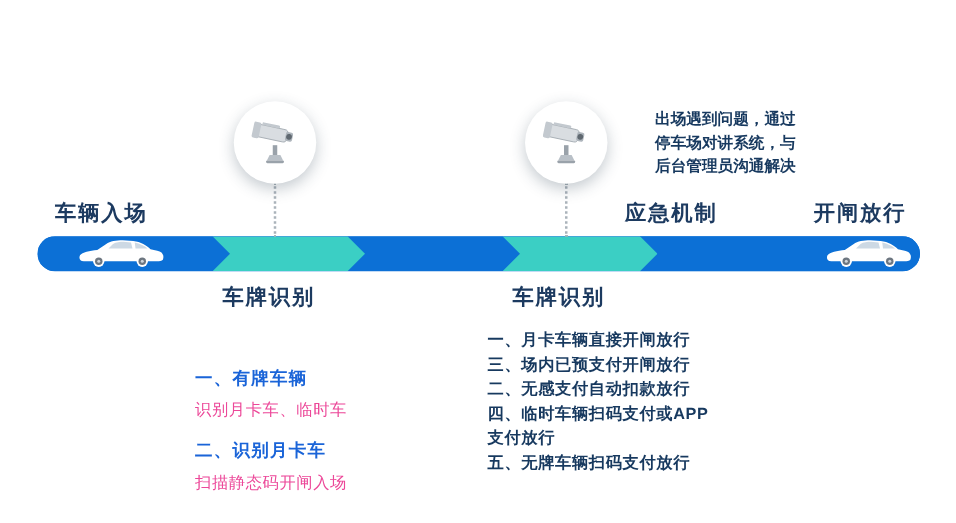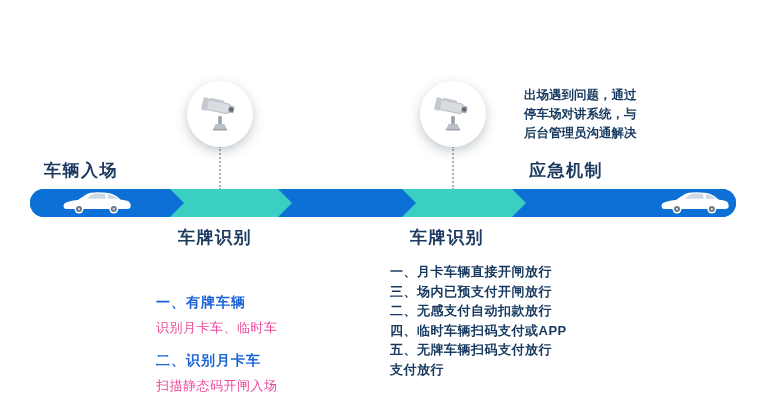--- a/index.html
+++ b/index.html
@@ -4,21 +4,21 @@
 <style>
   html,body{margin:0;padding:0;background:#fff;}
   .stage{
     position:relative;width:765px;height:418px;background:#ffffff;
     font-family:"Liberation Sans","DejaVu Sans",sans-serif;overflow:hidden;
   }
   
   .toplabel,.botlabel{
     position:absolute;font-size:17px;font-weight:bold;color:#1c3a60;letter-spacing:1.5px;white-space:nowrap;
   }
-  .tl1{left:44px;top:159px}.tl2{left:296px;top:159px}.tl3{left:529px;top:159px}.tl4{left:651px;top:159px}
+  .tl1{left:44px;top:159px}.tl2{left:296px;top:159px}.tl3{left:500px;top:159px}.tl4{left:651px;top:159px}
   .bl1{left:178px;top:226px}.bl2{left:410px;top:226px}
   
   .bar{
     position:absolute;left:30px;top:189px;width:706px;height:28px;border-radius:14px;
     overflow:hidden;background:#0c70d6;
   }
   .seg{position:absolute;top:0;height:100%;}
   .chev{clip-path:polygon(0 0,calc(100% - 14px) 0,100% 50%,calc(100% - 14px) 100%,0 100%);}
   .s1{left:0;width:154px;background:#0c70d6;z-index:6;}
   .s2{left:140px;width:122px;background:#3bcfc4;z-index:5;}
@@ -47,20 +47,21 @@
   
   .exit{position:absolute;left:390px;top:262px;font-size:13px;font-weight:bold;color:#17395f;line-height:19.5px;white-space:nowrap;letter-spacing:0.5px;}
 </style>
 </head>
 <body>
 
 <div class="stage">
 
   <div class="toplabel tl1">车辆入场</div>
   <div class="toplabel tl3">应急机制</div>
+  <div class="toplabel tl4">开闸放行</div>
 
   <div class="cam-circle cc1">
     <svg viewBox="0 0 64 64" aria-hidden="true">
       <rect x="29.5" y="35" width="5" height="11" fill="#9aa2aa"></rect>
       <path d="M26 46 h12 l3 6 h-18 z" fill="#b9c0c7"></path>
       <rect x="22" y="52" width="20" height="3" rx="1.5" fill="#9aa2aa"></rect>
       <g transform="rotate(12 30 22)">
         <rect x="10" y="15" width="36" height="14" rx="4" fill="#d9dde1" stroke="#a7aeb5" stroke-width="1"></rect>
         <rect x="44" y="17" width="8" height="10" rx="2" fill="#aeb5bc"></rect>
         <circle cx="48" cy="22" r="3.2" fill="#5f6870"></circle>
@@ -136,17 +137,17 @@
     <div class="body">识别月卡车、临时车</div>
     <div class="heading">二、识别月卡车</div>
     <div class="body">扫描静态码开闸入场</div>
   </div>
 
   <div class="exit">
     <div>一、月卡车辆直接开闸放行</div>
     <div>三、场内已预支付开闸放行</div>
     <div>二、无感支付自动扣款放行</div>
     <div>四、临时车辆扫码支付或APP</div>
+    <div>支付放行</div>
     <div>五、无牌车辆扫码支付放行</div>
-    <div>支付放行</div>
   </div>
 
 </div>
 
 </body></html>

